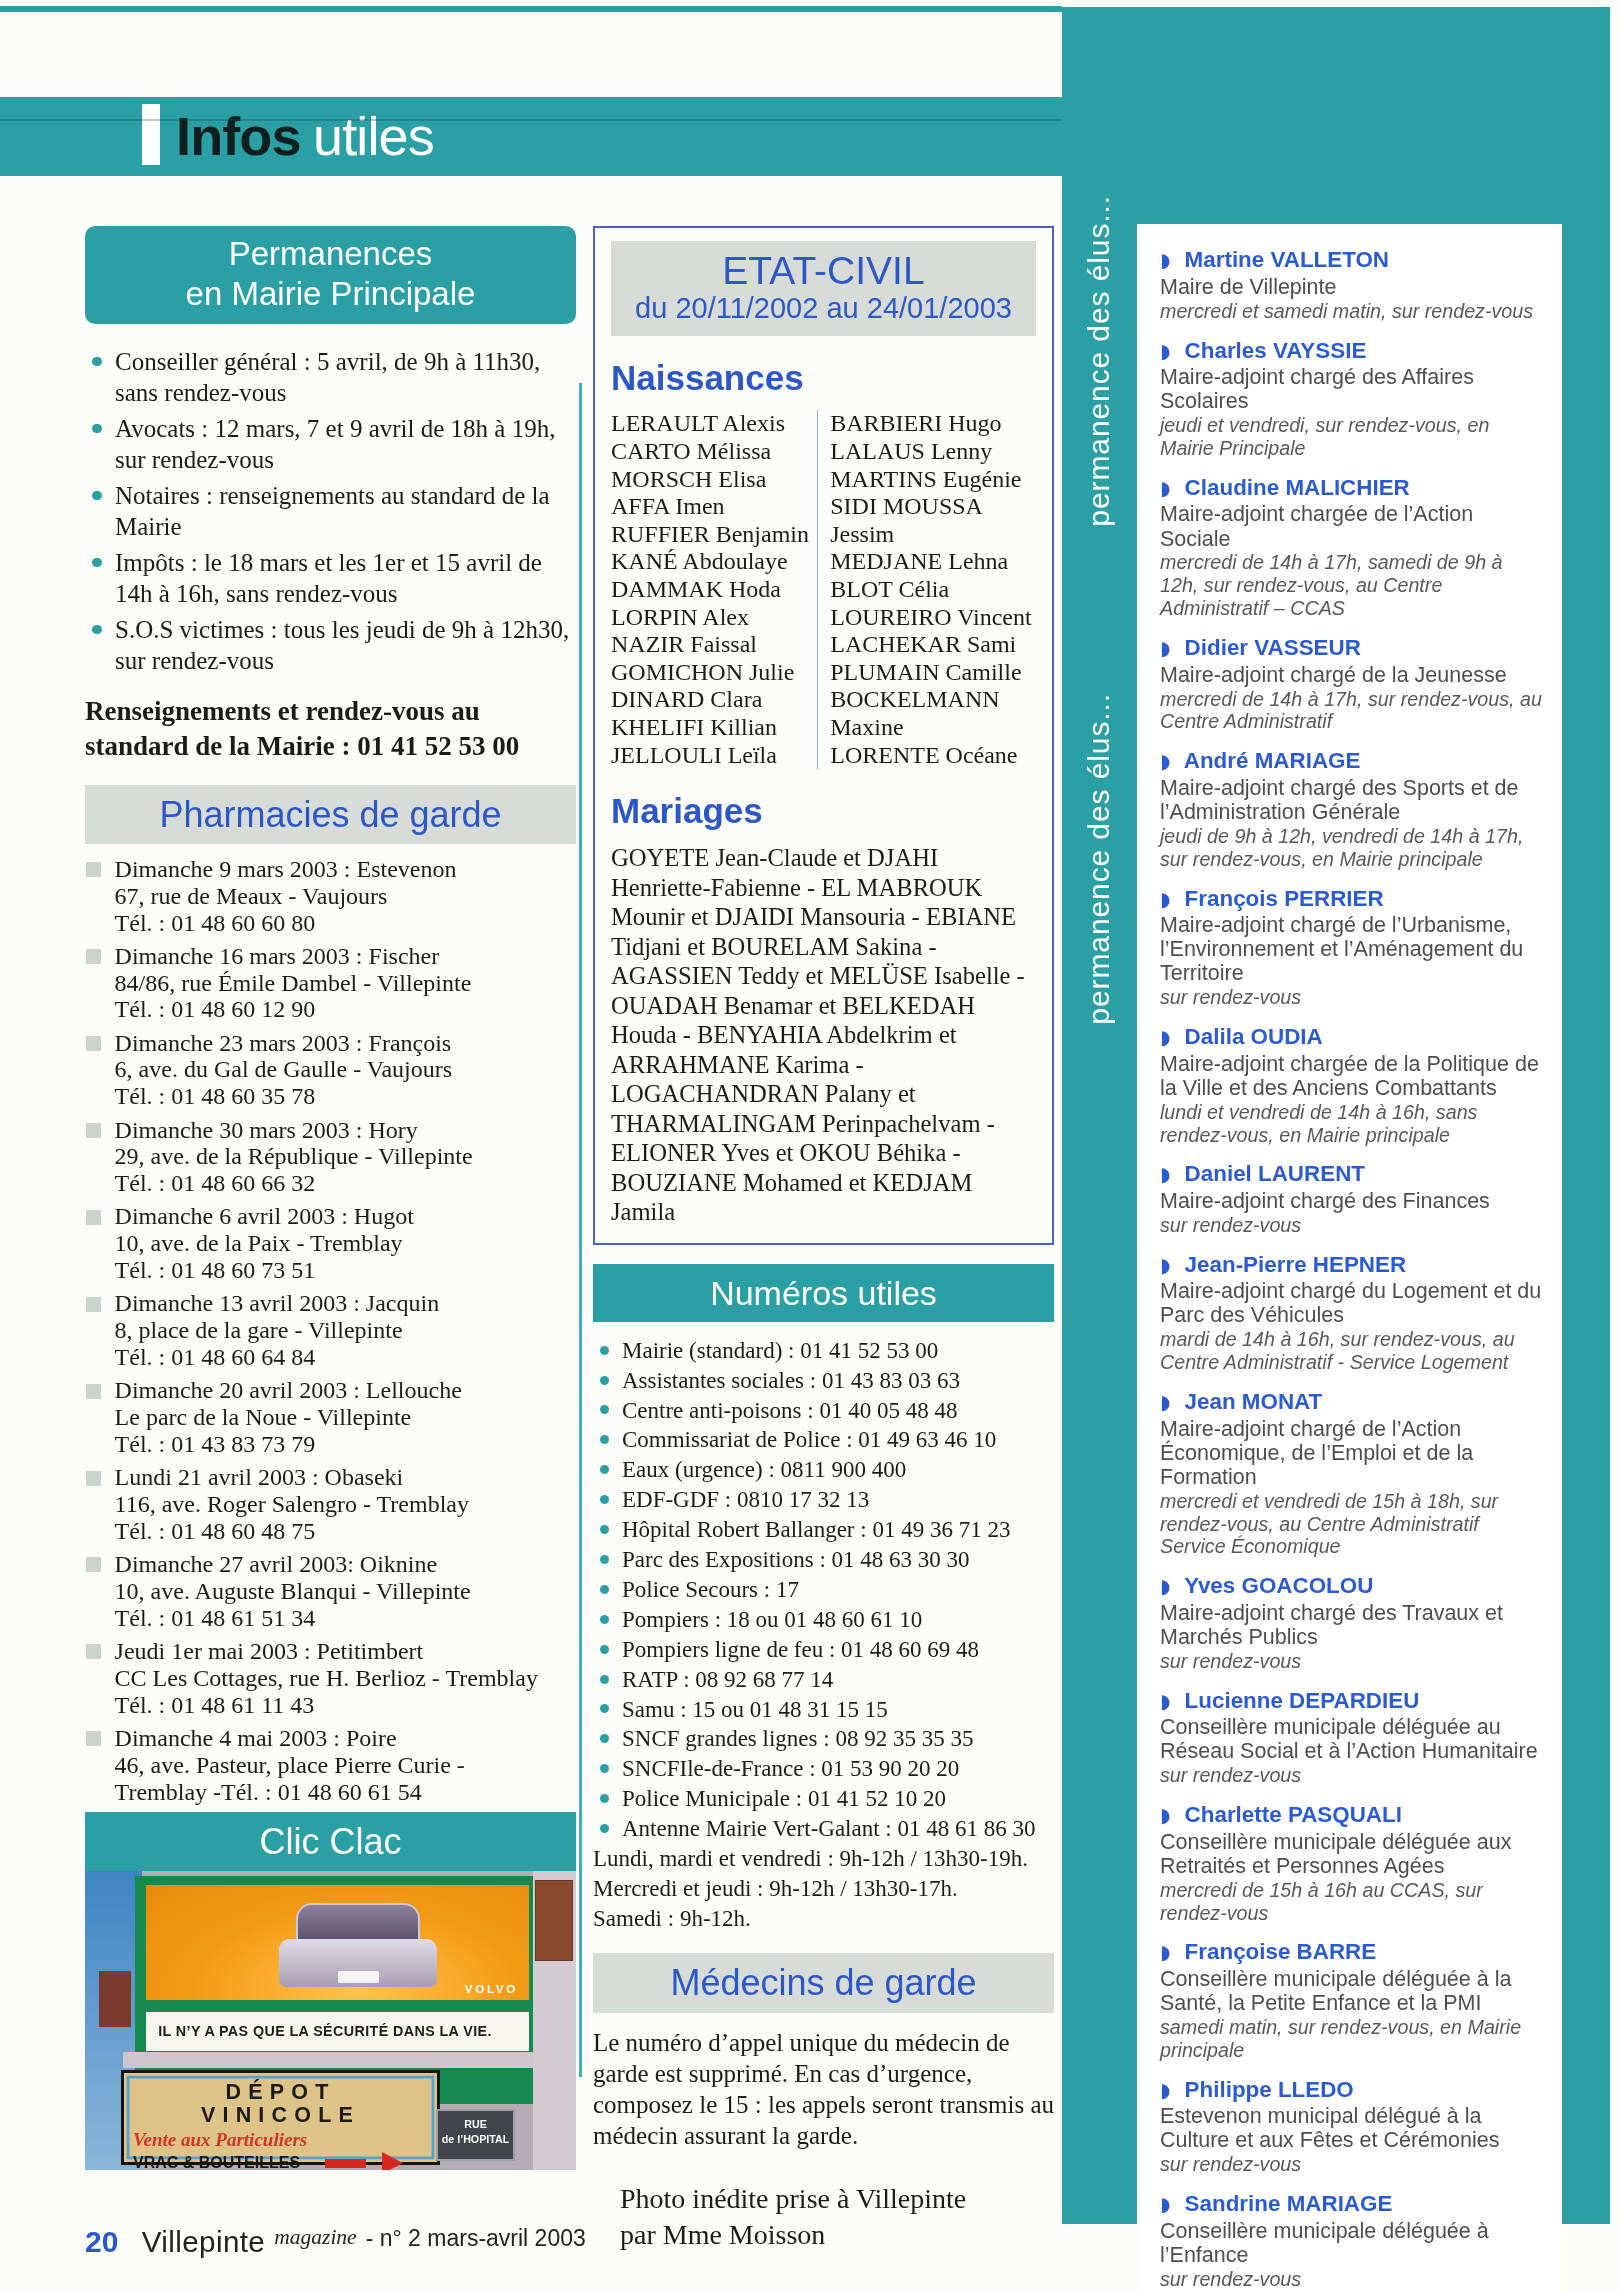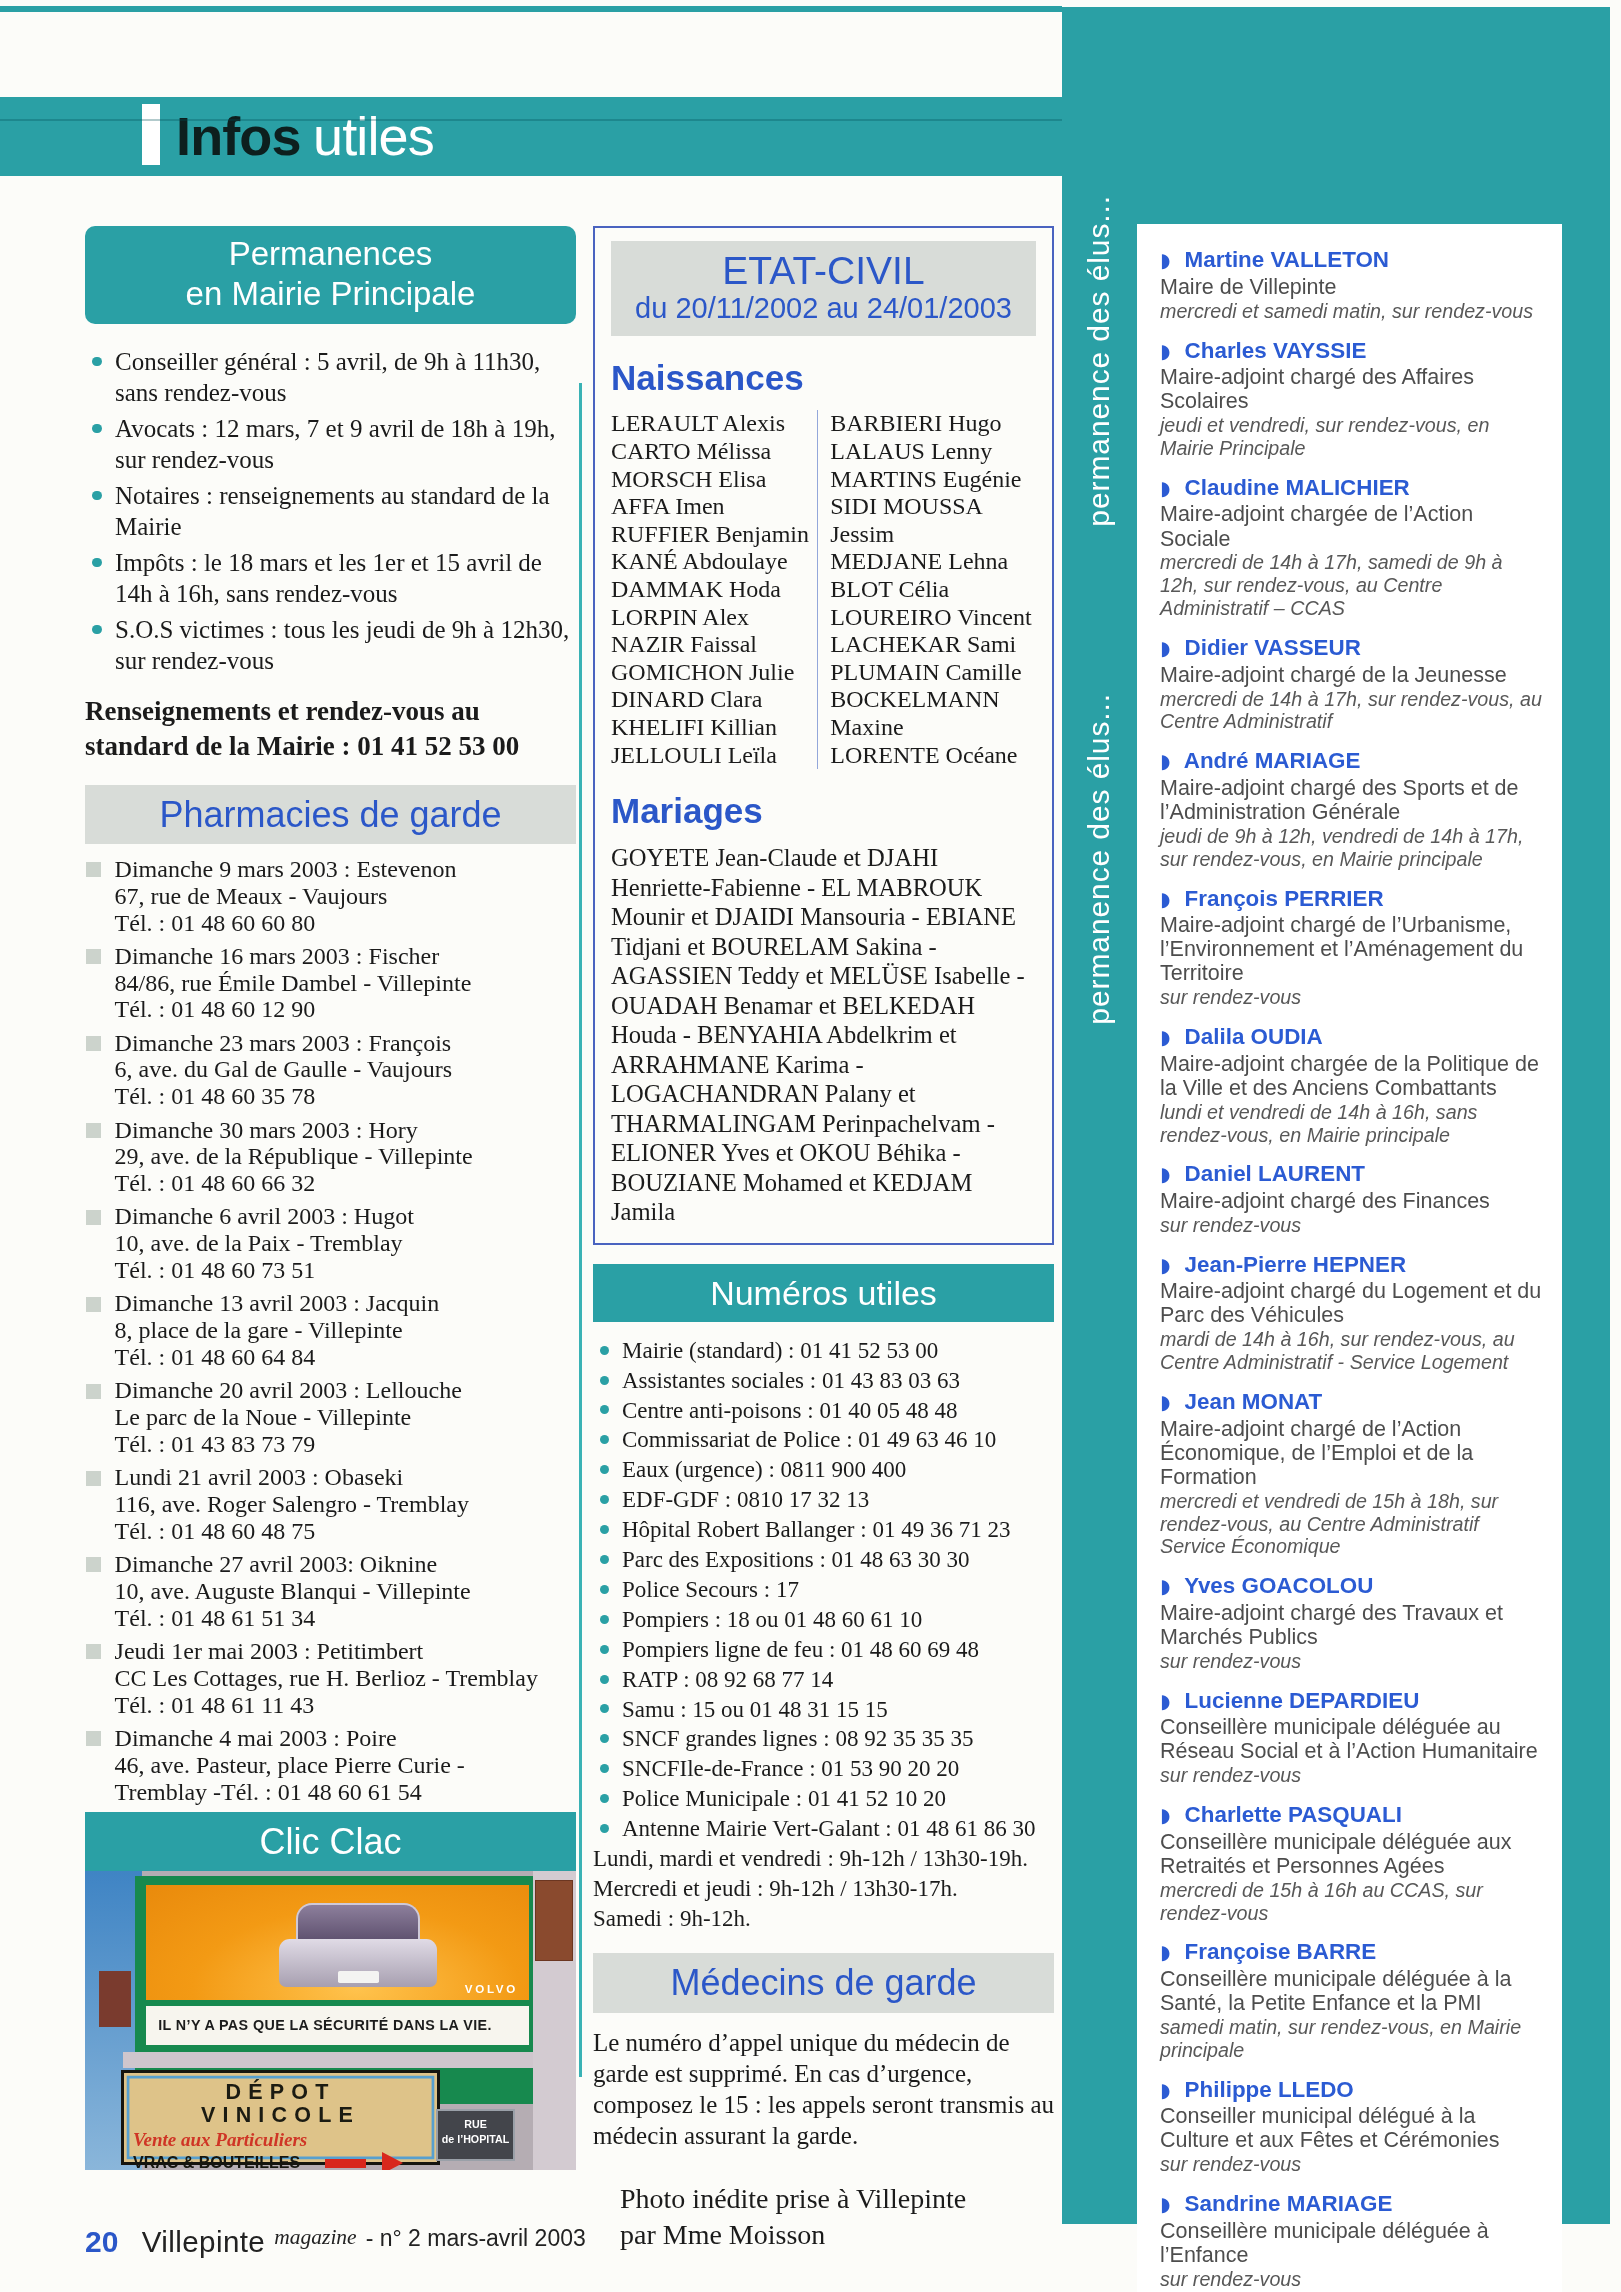--- a/index.html
+++ b/index.html
@@ -41,21 +41,21 @@
   .ph-chimney{position:absolute;left:14.3px;top:100px;width:32px;height:56px;background:#7a3b2e;}
   .ph-board{position:absolute;left:50px;top:5.4px;width:405px;height:228px;background:#17894e;}
   .ph-orange{position:absolute;left:10.7px;top:9px;width:383px;height:115px;overflow:hidden;
              background:radial-gradient(ellipse at 55% 90%,#ffc34d 0%,#f39a14 55%,#e98a0c 100%);}
   .ph-car-top{position:absolute;left:150px;top:18px;width:120px;height:41px;border-radius:16px 16px 0 0;
               background:linear-gradient(#8d7f9c,#574a68);border:2.7px solid #cfc9d8;border-bottom:none;}
   .ph-car-body{position:absolute;left:133px;top:54px;width:158px;height:48px;border-radius:10.7px 10.7px 7.2px 7.2px;
                background:linear-gradient(#e0dbe6,#a79fb0);}
   .ph-plate{position:absolute;left:192px;top:86px;width:41px;height:11.6px;background:#f4f4f2;border-radius:1.8px;}
   .ph-brand{position:absolute;right:10.7px;bottom:5.4px;color:#fff;font:bold 11.6px "Liberation Sans",sans-serif;letter-spacing:2.7px;}
-  .ph-strip{position:absolute;left:10.7px;top:130px;width:383px;height:39px;background:#f7f5ee;box-sizing:border-box;
+  .ph-strip{position:absolute;left:10.7px;top:136px;width:383px;height:39px;background:#f7f5ee;box-sizing:border-box;
             color:#1c1c1c;font:600 14.3px/39px "Liberation Sans",sans-serif;padding-left:12.5px;letter-spacing:0.4px;}
   .ph-beam{position:absolute;left:38px;top:181px;width:419px;height:16px;background:#cfc6cd;}
   .ph-sign{position:absolute;left:36px;top:199px;width:319px;height:95px;background:#dec389;border:3.6px solid #15150f;
            box-shadow:inset 0 0 0 2.7px #dec389,inset 0 0 0 5.4px #57a0cf;box-sizing:border-box;padding:8px 9px 0;z-index:1;}
   .ph-sign-big{text-align:center;font:800 21.5px/1.05 "Liberation Sans",sans-serif;letter-spacing:7.2px;color:#1b1b12;}
   .ph-script{color:#cf3526;font:italic 700 19px/1 "Liberation Serif",serif;margin-top:3.6px;}
   .ph-bottom{display:flex;align-items:center;font:800 16px "Liberation Sans",sans-serif;color:#16160f;margin-top:3.6px;gap:16px;}
   .ph-arrow-bar{width:41px;height:9px;background:#d8271c;margin-left:9px;}
   .ph-arrow{width:0;height:0;border-left:21.5px solid #d8271c;border-top:11.6px solid transparent;border-bottom:11.6px solid transparent;}
   .ph-street{position:absolute;left:351px;top:238px;width:79px;height:52px;background:#43454b;border:2.7px solid #9aa0a8;
@@ -566,21 +566,21 @@
           </div>
           <div class="o-role">Conseillère municipale déléguée à la Santé, la Petite Enfance et la PMI</div>
           <div class="o-hours">samedi matin, sur rendez-vous, en Mairie principale</div>
         </div>
 
         <div class="official">
           <div class="o-name">
             <span class="o-bullet"></span>
             <span>Philippe LLEDO</span>
           </div>
-          <div class="o-role">Conseiller municipal délégué à la Culture et aux Fêtes et Cérémonies</div>
+          <div class="o-role">Estevenon municipal délégué à la Culture et aux Fêtes et Cérémonies</div>
           <div class="o-hours">sur rendez-vous</div>
         </div>
 
         <div class="official">
           <div class="o-name">
             <span class="o-bullet"></span>
             <span>Sandrine MARIAGE</span>
           </div>
           <div class="o-role">Conseillère municipale déléguée à l’Enfance</div>
           <div class="o-hours">sur rendez-vous</div>

